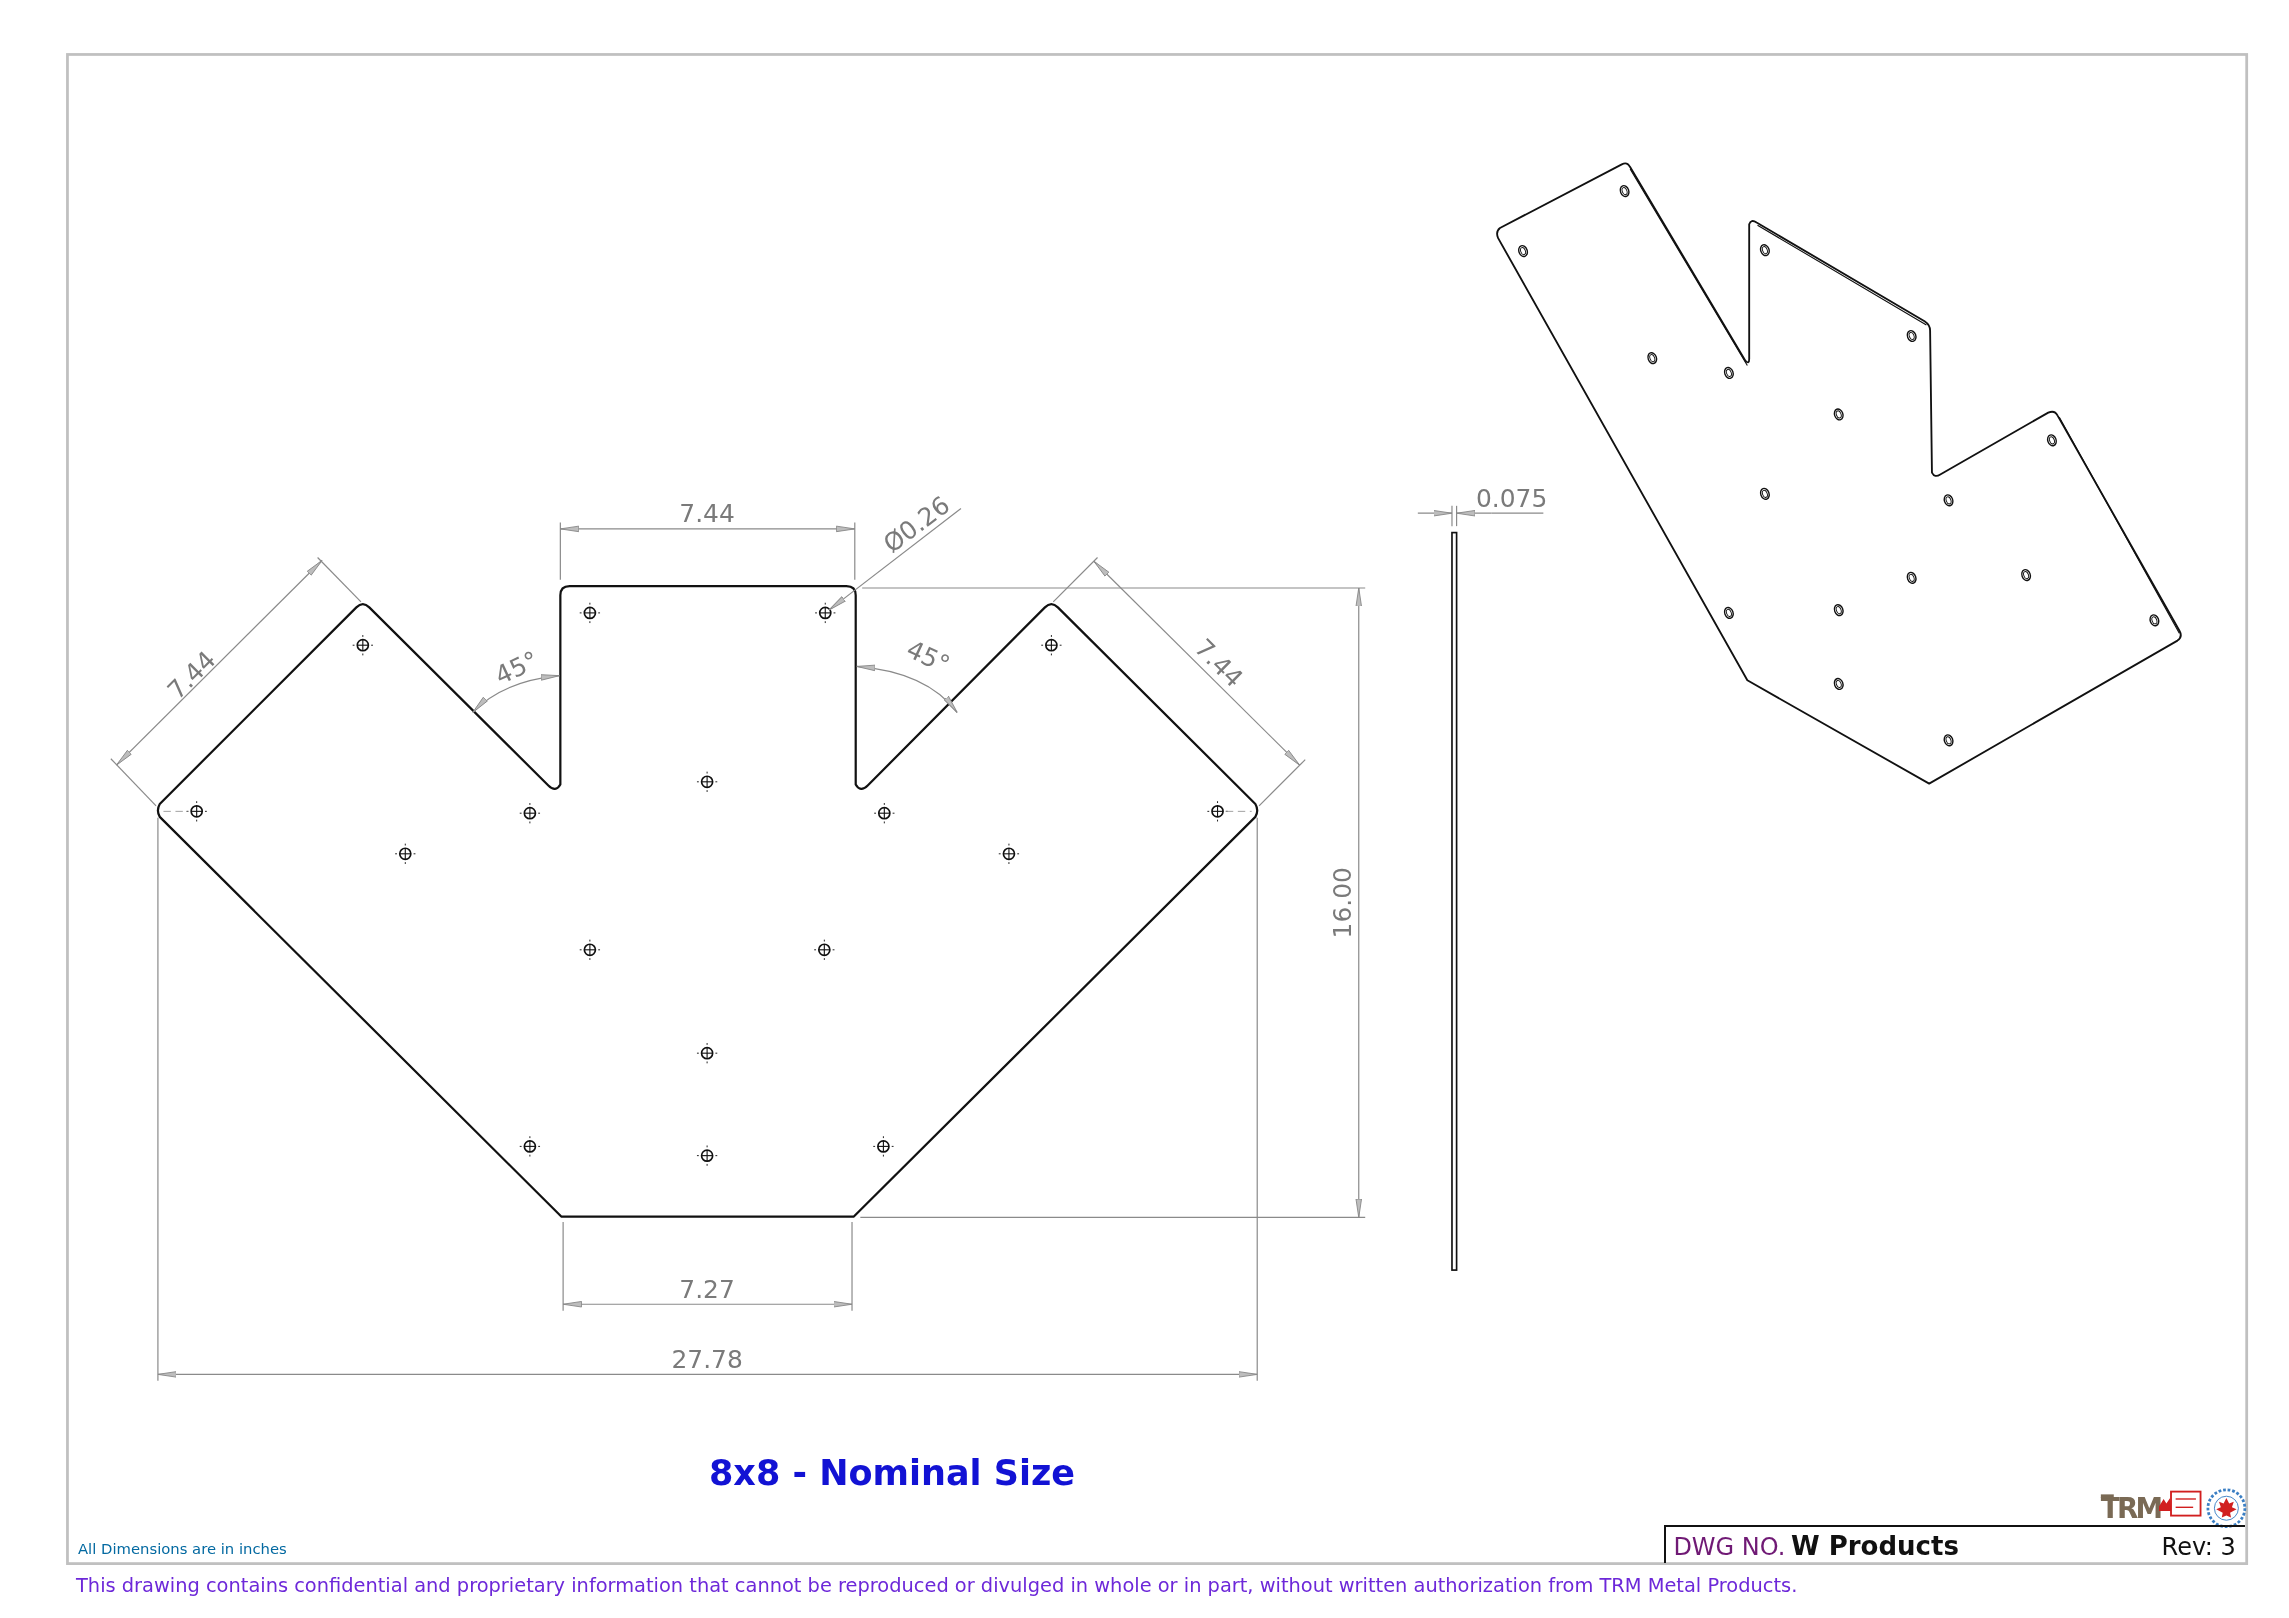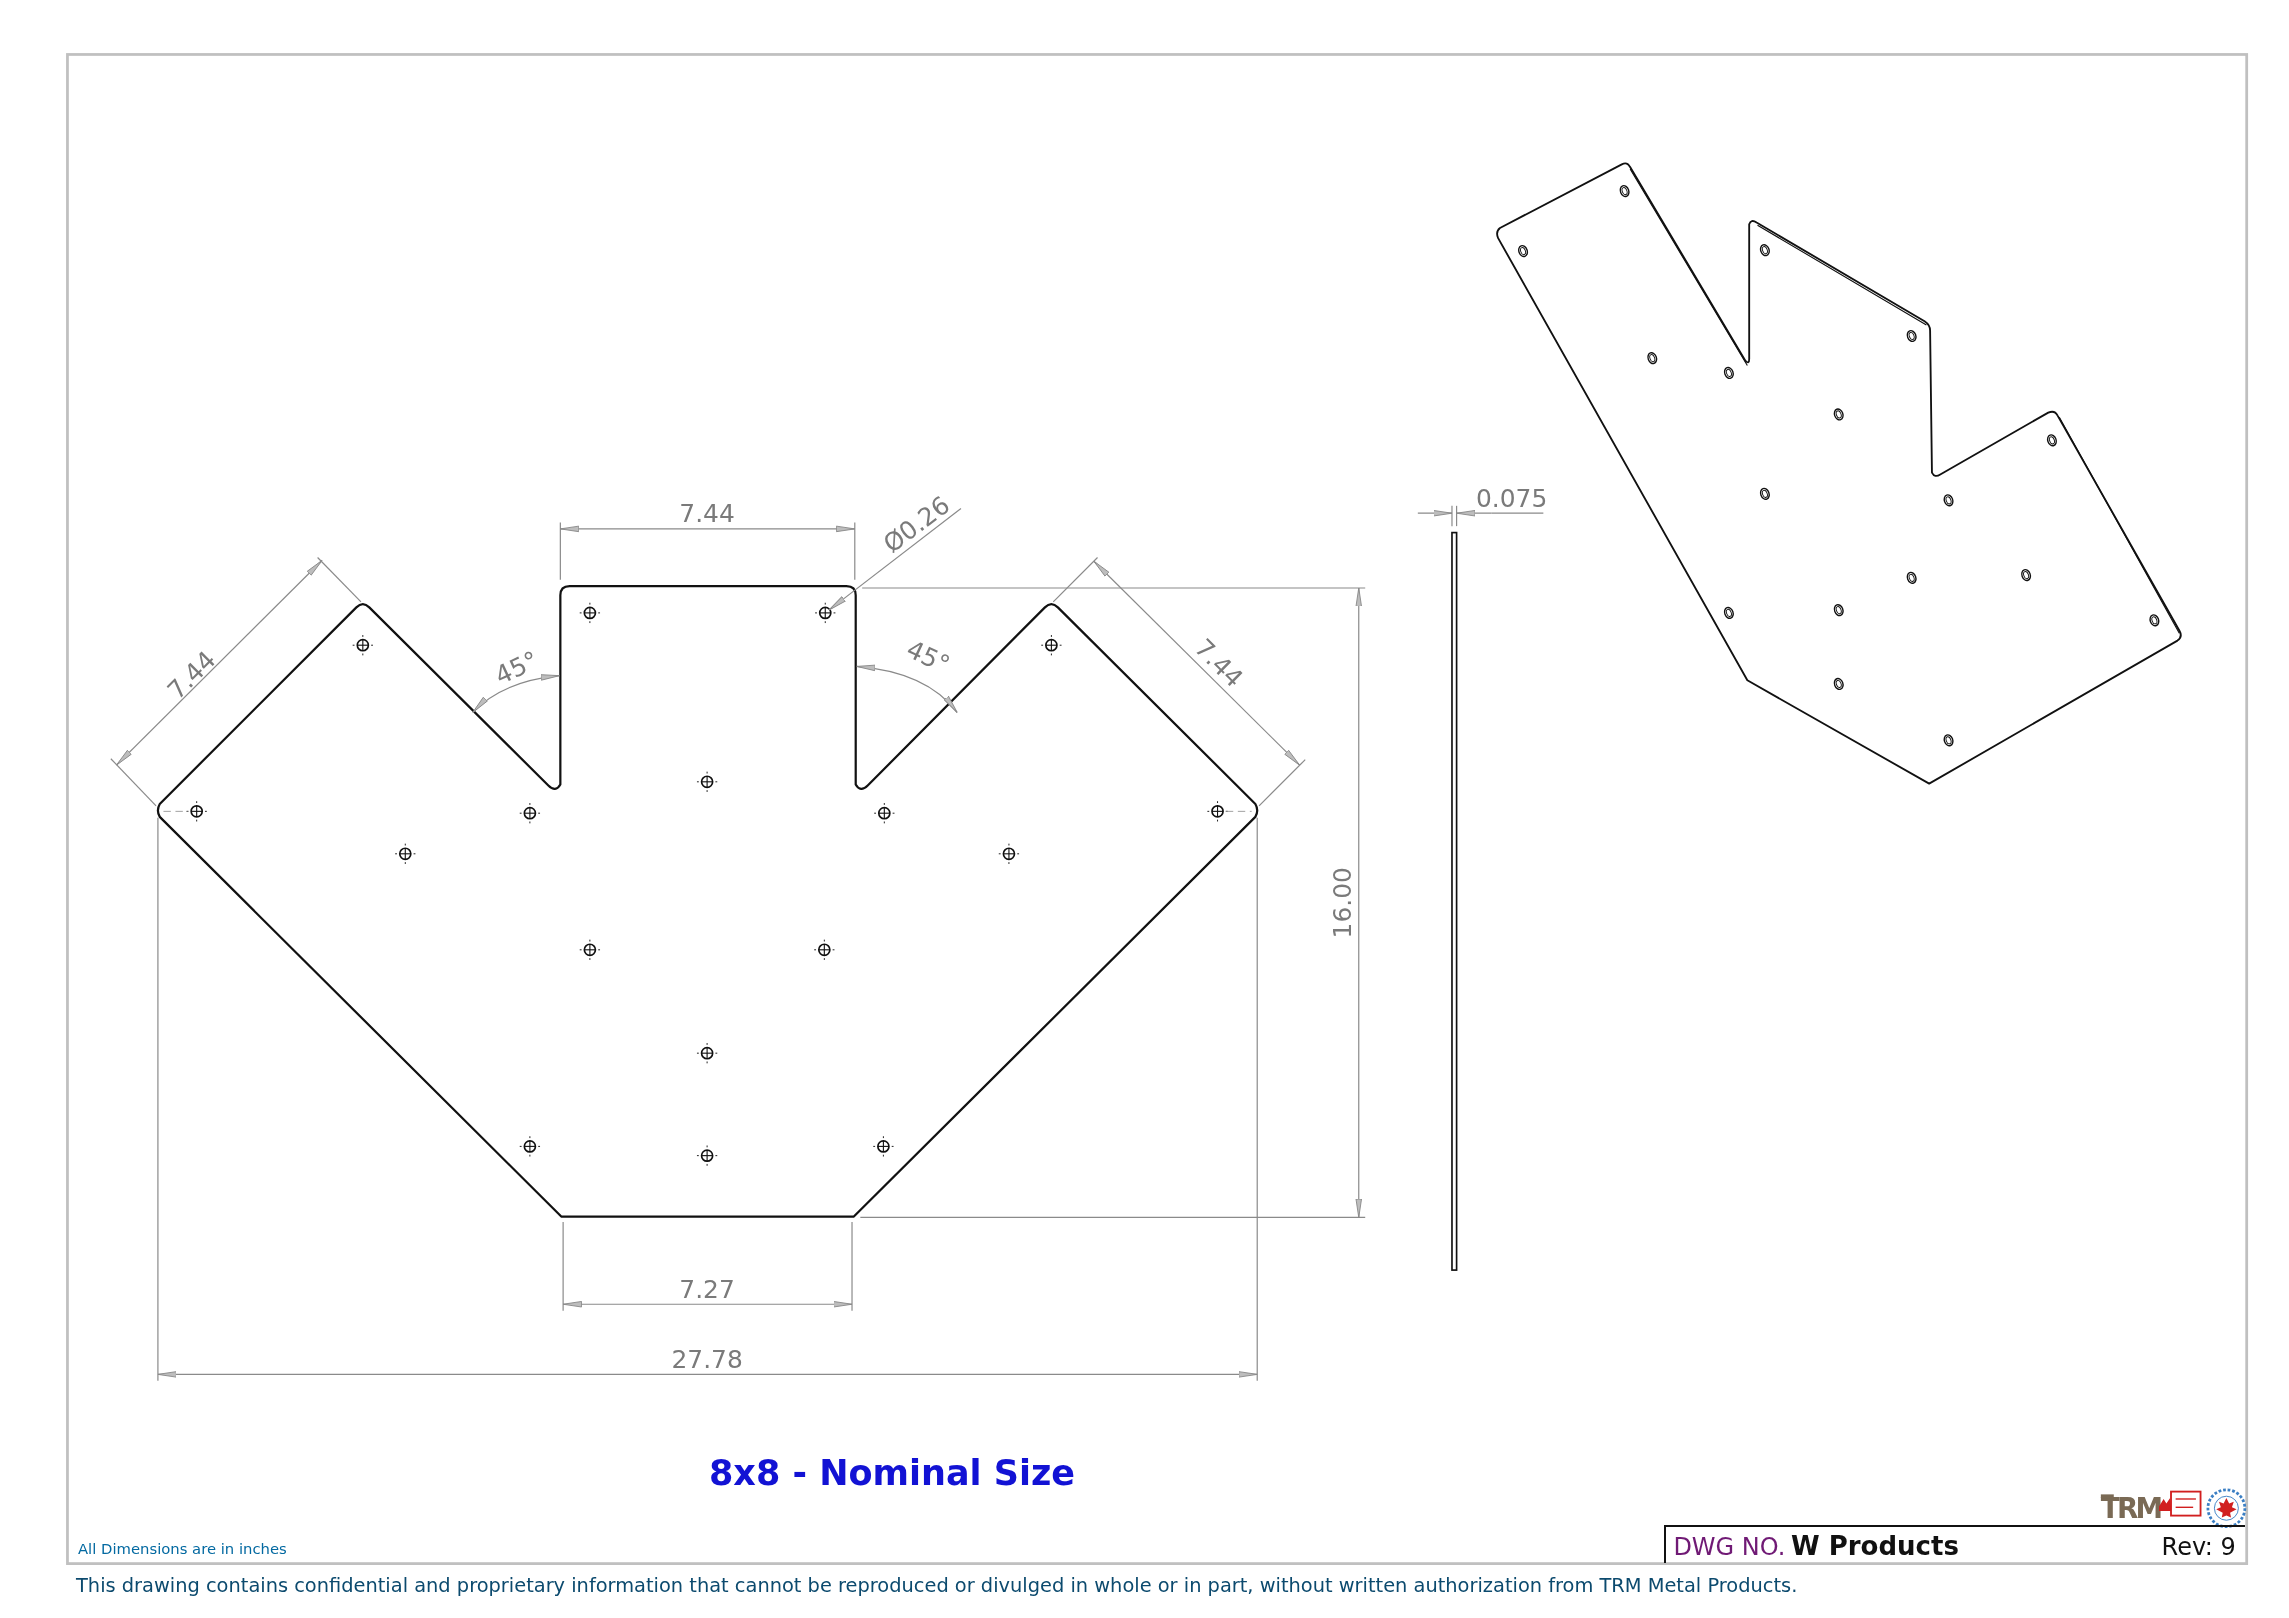--- a/index.html
+++ b/index.html
@@ -2,21 +2,21 @@
 <html style="font-size:14.8px"><head>
 <meta charset="utf-8">
 <style>
   html,body{margin:0;padding:0;background:#ffffff;}
   body{width:2290px;height:1619px;position:relative;overflow:hidden;font-family:"DejaVu Sans","Liberation Sans",sans-serif;}
   .sheet{position:absolute;left:13px;top:0;width:2290px;height:1597px;}
   svg text{font-family:"DejaVu Sans","Liberation Sans",sans-serif;}
   .dimtxt{fill:#7a7a7a;font-size:27px;}
   .title{position:absolute;left:0;top:1453px;width:1758px;text-align:center;color:#1212d4;font-weight:bold;font-size:35px;font-family:"DejaVu Sans","Liberation Sans",sans-serif;}
   .note{position:absolute;left:65px;top:1540px;font-size:14.8px;color:#0369a1;}
-  .footer{position:absolute;left:63px;top:1574px;font-size:19.4px;color:#0c4a6e;}
+  .footer{position:absolute;left:63px;top:1574px;font-size:19.4px;color:#6d28d9;}
   .tb{position:absolute;left:1651px;top:1525px;width:581px;height:38px;border-top:2.8px solid #111;border-left:2.8px solid #111;box-sizing:border-box;}
   .tb-label{position:absolute;left:7.4px;top:5.5px;font-size:24px;color:#701a75;}
   .tb-value{position:absolute;left:125px;top:3.7px;font-size:26px;font-weight:bold;color:#111;}
   .tb-rev{position:absolute;right:9.2px;top:5.5px;font-size:24px;color:#111;}
 </style>
 </head>
 <body>
 
 <div class="sheet">
 <svg width="2290" height="1619" viewBox="0 0 2481 1754" xmlns="http://www.w3.org/2000/svg">
@@ -177,18 +177,18 @@
     <path d="M2398,1623 l3,6 l5,-2 l-2,6 l5,2 l-7,4 l1,5 l-5,-2 l-5,2 l1,-5 l-7,-4 l5,-2 l-2,-6 l5,2 z" fill="#d11f1f"></path>
   </g>
 </svg>
 
 <div class="title">8x8 - Nominal Size</div>
 <div class="note">All Dimensions are in inches</div>
 
 <div class="tb">
   <span class="tb-label">DWG NO.</span>
   <span class="tb-value">W Products</span>
-  <span class="tb-rev">Rev: 9</span>
+  <span class="tb-rev">Rev: 3</span>
 </div>
 
 <div class="footer">This drawing contains confidential and proprietary information that cannot be reproduced or divulged in whole or in part, without written authorization from TRM Metal Products.</div>
 </div>
 
 
 </body></html>

